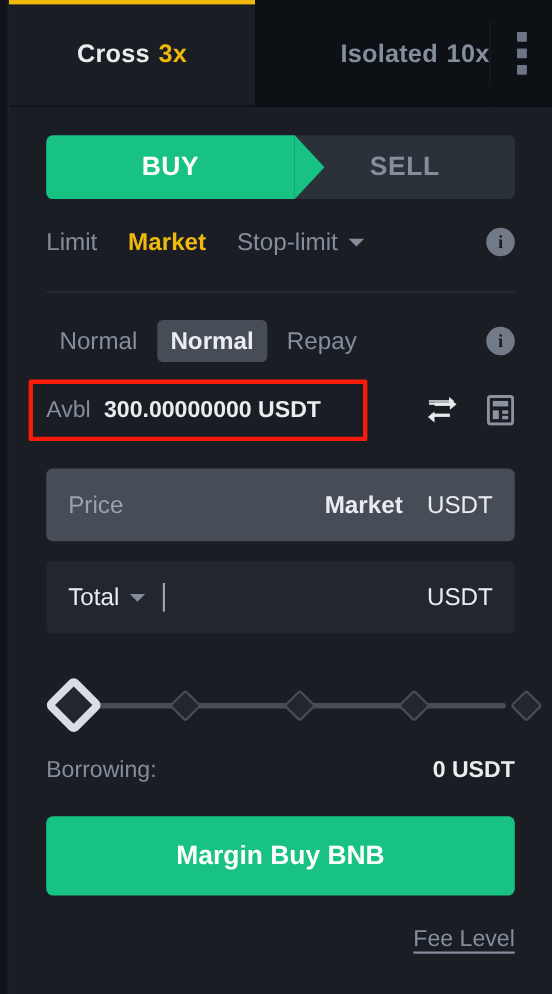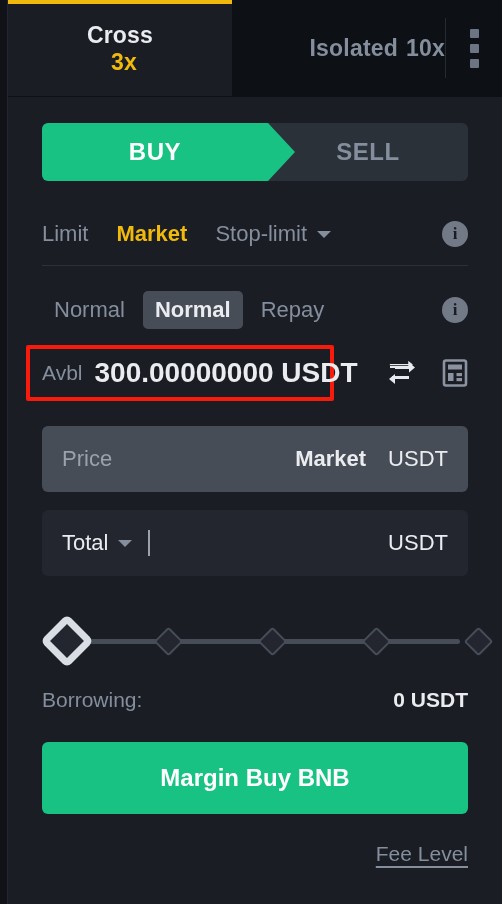--- a/index.html
+++ b/index.html
@@ -37,21 +37,21 @@
     flex:0 0 auto;
     position:relative;
   }
   .tab {
     position:relative;
     display:flex; align-items:center; justify-content:center;
     cursor:pointer;
     font-size:23px;
     letter-spacing:0.2px;
   }
-  .tab.cross { width:224px; background:#1a1d24;flex-direction:column; }
+  .tab.cross { width:224px; background:#1a1d24; }
   .tab.isolated { width:213px; background:#0d1015;justify-content:flex-end; }
   .tab.cross::before {
     content:""; position:absolute; left:0; right:0; top:0; height:4px;
     background:#f0b90b;
   }
   .tab .lbl { font-weight:bold; color:#eaecef; }
   .tab.isolated .lbl { font-weight:bold; color:#848e9c; }
   .tab .lev { font-weight:bold; margin-left:8px; color:#f0b90b; }
   .tab.isolated .lev { color:#848e9c; }
   .tabbar .vdiv {
@@ -96,21 +96,21 @@
     flex:1; height:58px; background:#2b3139;
     border-radius:0 6px 6px 0;
     display:flex; align-items:center; justify-content:center;
     color:#848e9c; font-size:24px; font-weight:bold; letter-spacing:0.6px;
     cursor:pointer;
   }
 
   
   .otype-row {
     margin-top:26px; height:40px;
-    display:flex; align-items:flex-end;
+    display:flex; align-items:flex-start;
   }
   .otype {
     font-size:22px; color:#848e9c; margin-right:28px; cursor:pointer;
   }
   .otype.active { color:#f0b90b; font-weight:bold; }
   .otype.with-caret { display:flex; align-items:center; gap:10px; margin-right:0; }
   .caret {
     width:0; height:0;
     border-left:7px solid transparent; border-right:7px solid transparent;
     border-top:7px solid #848e9c;
@@ -140,21 +140,21 @@
     margin-top:14px; height:54px; display:flex; align-items:center;
     position:relative;
   }
   .avbl-box {
     position:absolute; left:-16px; top:-1px;
     width:308px; height:56px;
     border:4px solid #f81a0a; border-radius:2px;
     pointer-events:none;
   }
   .avbl-label { font-size:21px; color:#848e9c; margin-right:12px; z-index:1; }
-  .avbl-val { font-size:28px; color:#eaecef; font-weight:bold; z-index:1; }
+  .avbl-val { font-size:21px; color:#eaecef; font-weight:bold; z-index:1; }
   .avbl-icons { margin-left:auto; display:flex; align-items:center; gap:26px; }
   .ic { cursor:pointer; display:flex; align-items:center; }
 
   
   .field {
     height:66px; border-radius:6px; display:flex; align-items:center;
     padding:0 20px; font-size:22px;
   }
   .field.price { margin-top:26px; background:#474d57; }
   .field.total { margin-top:18px; background:#23262f; }

